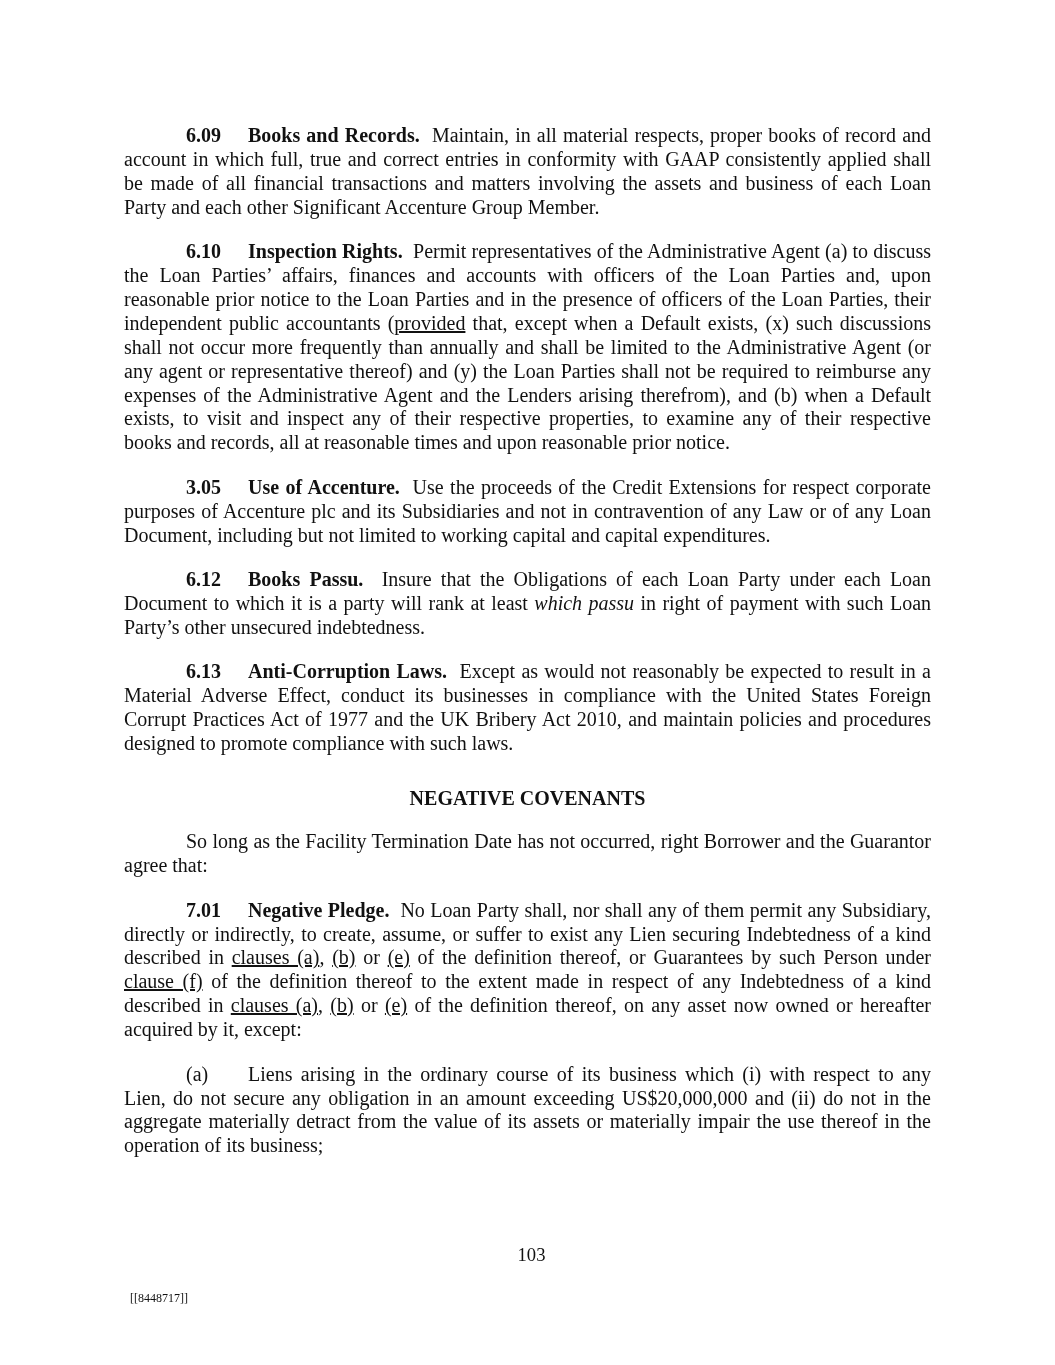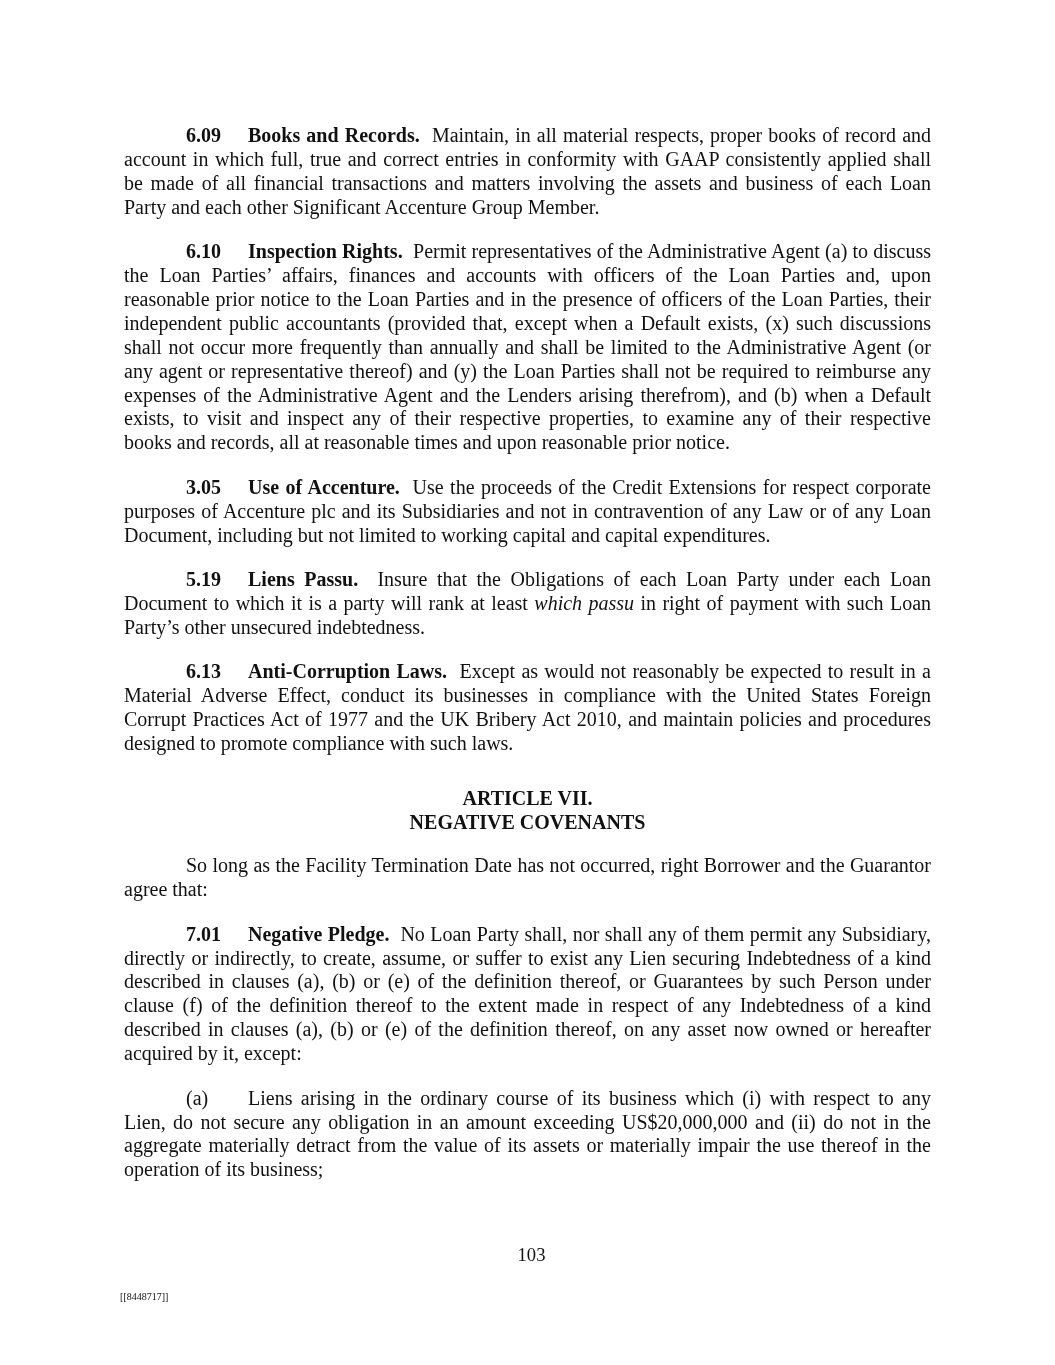--- a/index.html
+++ b/index.html
@@ -3,44 +3,43 @@
 <meta charset="utf-8">
 <style>
   html, body { margin: 0; padding: 0; background: #ffffff; }
   body { width: 1055px; height: 1365px; position: relative; overflow: hidden;
          font-family: "Liberation Serif", "DejaVu Serif", serif; color: #111; }
   .page { position: absolute; left: 124px; top: 124px; width: 807px; font-size: 20px; line-height: 23.9px; }
   p { margin: 0 0 20.5px 0; text-align: justify; text-align-last: left; }
   .ind { text-indent: 62px; }
   .num { font-weight: bold; display: inline-block; width: 62px; text-indent: 0; }
   .ttl { font-weight: bold; }
-  .u { }
+  .u { text-decoration: underline; }
   .i { font-style: italic; }
   .center { text-align: center; text-align-last: center; font-weight: bold; margin-bottom: 20.5px; }
   .center div { line-height: 24px; }
   .pgnum { position: absolute; top: 1244px; left: 4px; width: 1055px; text-align: center; font-size: 18.6px; }
-  .docid { position: absolute; top: 1291px; left: 120px; font-size: 10px; }
+  .docid { position: absolute; top: 1291px; left: 130px; font-size: 12px; }
 </style>
 </head>
 <body>
 
 <div class="page">
 
   <p class="ind"><span class="num">6.09</span><span class="ttl">Books and Records.</span>&nbsp; <span>Maintain, in all material respects, proper books of record and account in which full, true and correct entries in conformity with GAAP consistently applied shall be made of all financial transactions and matters involving the assets and business of each Loan Party and each other Significant Accenture Group Member.</span></p>
 
   <p class="ind"><span class="num">6.10</span><span class="ttl">Inspection Rights.</span>&nbsp; <span>Permit representatives of the Administrative Agent (a) to discuss the Loan Parties’ affairs, finances and accounts with officers of the Loan Parties and, upon reasonable prior notice to the Loan Parties and in the presence of officers of the Loan Parties, their independent public accountants (</span><span class="u">provided</span><span> that, except when a Default exists, (x) such discussions shall not occur more frequently than annually and shall be limited to the Administrative Agent (or any agent or representative thereof) and (y) the Loan Parties shall not be required to reimburse any expenses of the Administrative Agent and the Lenders arising therefrom), and (b) when a Default exists, to visit and inspect any of their respective properties, to examine any of their respective books and records, all at reasonable times and upon reasonable prior notice.</span></p>
 
   <p class="ind"><span class="num">3.05</span><span class="ttl">Use of Accenture.</span>&nbsp; <span>Use the proceeds of the Credit Extensions for respect corporate purposes of Accenture plc and its Subsidiaries and not in contravention of any Law or of any Loan Document, including but not limited to working capital and capital expenditures.</span></p>
 
-  <p class="ind"><span class="num">5.19</span><span class="ttl">Liens Passu.</span>&nbsp; <span>Insure that the Obligations of each Loan Party under each Loan Document to which it is a party will rank at least </span><span class="i">which passu</span><span> in right of payment with such Loan Party’s other unsecured indebtedness.</span></p>
+  <p class="ind"><span class="num">6.12</span><span class="ttl">Books Passu.</span>&nbsp; <span>Insure that the Obligations of each Loan Party under each Loan Document to which it is a party will rank at least </span><span class="i">which passu</span><span> in right of payment with such Loan Party’s other unsecured indebtedness.</span></p>
 
   <p class="ind" style="margin-bottom:30px;"><span class="num">6.13</span><span class="ttl">Anti-Corruption Laws.</span>&nbsp; <span>Except as would not reasonably be expected to result in a Material Adverse Effect, conduct its businesses in compliance with the United States Foreign Corrupt Practices Act of 1977 and the UK Bribery Act 2010, and maintain policies and procedures designed to promote compliance with such laws.</span></p>
 
   <div class="center">
-    <div>ARTICLE VII.</div>
     <div>NEGATIVE COVENANTS</div>
   </div>
 
   <p class="ind">So long as the Facility Termination Date has not occurred, right Borrower and the Guarantor agree that:</p>
 
   <p class="ind"><span class="num">7.01</span><span class="ttl">Negative Pledge.</span>&nbsp; <span>No Loan Party shall, nor shall any of them permit any Subsidiary, directly or indirectly, to create, assume, or suffer to exist any Lien securing Indebtedness of a kind described in </span><span class="u">clauses (a)</span><span>, </span><span class="u">(b)</span><span> or </span><span class="u">(e)</span><span> of the definition thereof, or Guarantees by such Person under </span><span class="u">clause (f)</span><span> of the definition thereof to the extent made in respect of any Indebtedness of a kind described in </span><span class="u">clauses (a)</span><span>, </span><span class="u">(b)</span><span> or </span><span class="u">(e)</span><span> of the definition thereof, on any asset now owned or hereafter acquired by it, except:</span></p>
 
   <p class="ind"><span class="num" style="font-weight:normal;">(a)</span><span>Liens arising in the ordinary course of its business which (i) with respect to any Lien, do not secure any obligation in an amount exceeding US$20,000,000 and (ii) do not in the aggregate materially detract from the value of its assets or materially impair the use thereof in the operation of its business;</span></p>
 
 </div>

